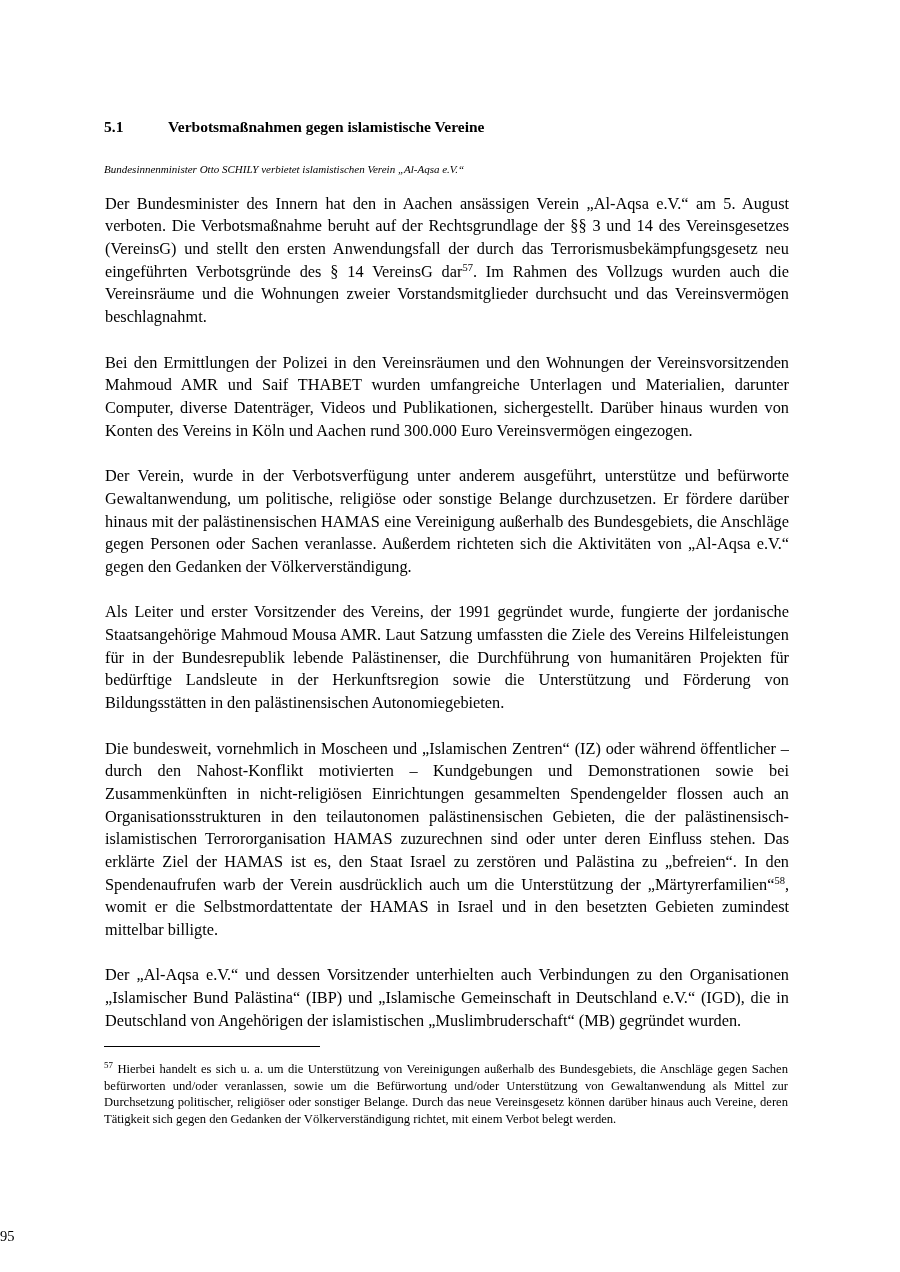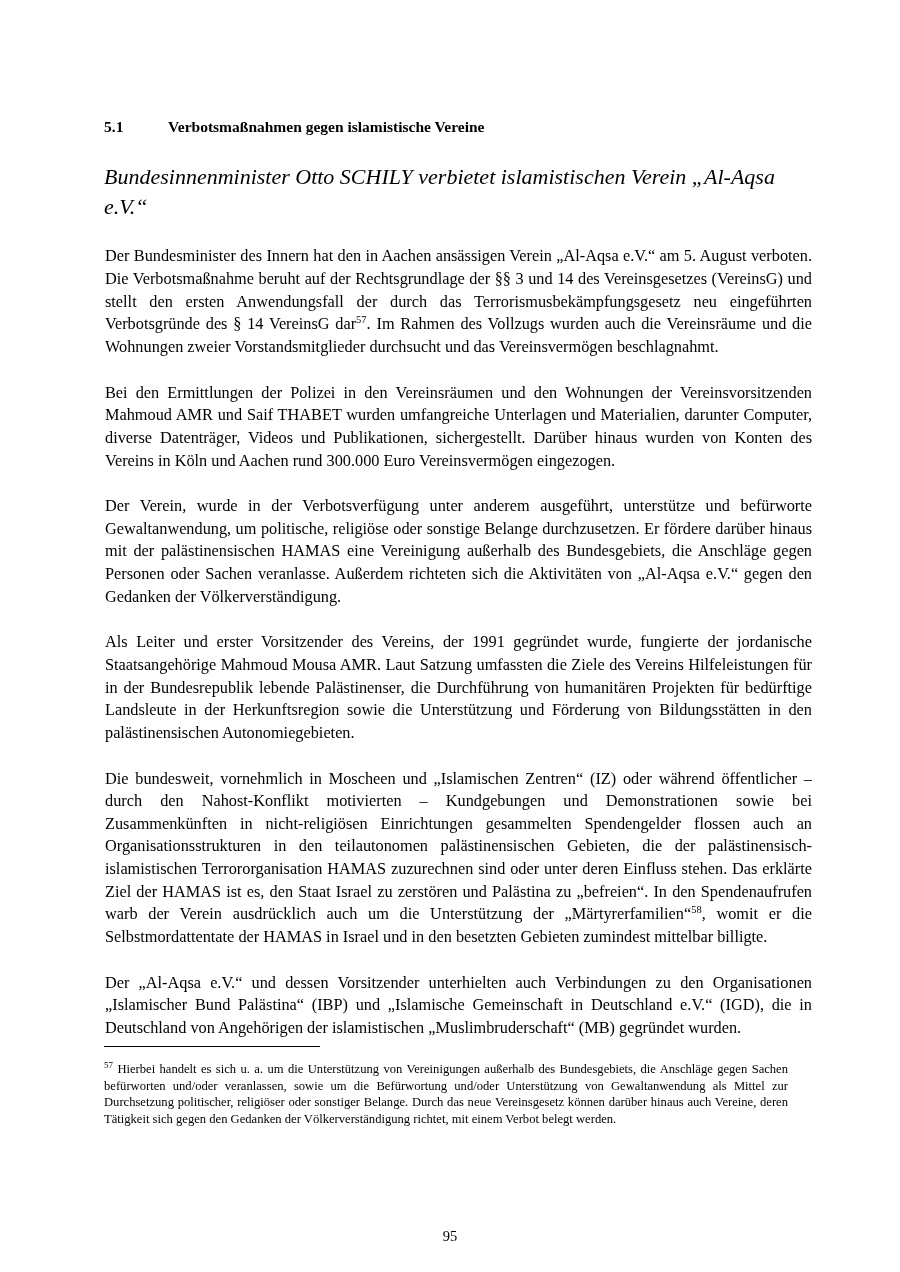--- a/index.html
+++ b/index.html
@@ -14,40 +14,40 @@
     color: #000000;
     position: relative;
     overflow: hidden;
   }
   .page {
     position: absolute;
     left: 0; top: 0;
     width: 900px;
     height: 1272px;
     box-sizing: border-box;
-    padding: 118px 88px 0 104px;
+    padding: 118px 111px 0 104px;
   }
   .heading {
     font-size: 15.5px;
     font-weight: bold;
     margin: 0 0 26px 0;
     display: flex;
     align-items: baseline;
   }
   .heading .num {
     width: 64px;
     flex: none;
   }
   .heading .txt {
     flex: 1;
   }
   .subheading {
-    font-size: 22px;
+    font-size: 11px;
     font-style: italic;
-    margin: 0 0 24px 0;
+    margin: 0 0 16px 0;
     line-height: 1.35;
   }
   p.body {
     font-size: 16.3px;
     line-height: 1.39;
     text-align: justify;
     margin: 0 0 23px 1px;
     hyphens: manual;
   }
   p.body:last-of-type {
@@ -78,21 +78,21 @@
     margin: 4px 0 2px 0;
   }
   .footnotes .fn sup {
     font-size: 9px;
   }
   .pagenum {
     position: absolute;
     left: 0;
     top: 1228px;
     width: 900px;
-    text-align: center;
+    text-align: left;
     font-size: 14.5px;
   }
 </style>
 </head>
 <body>
 
 <div class="page">
 
   <div class="heading">
     <span class="num">5.1</span>

